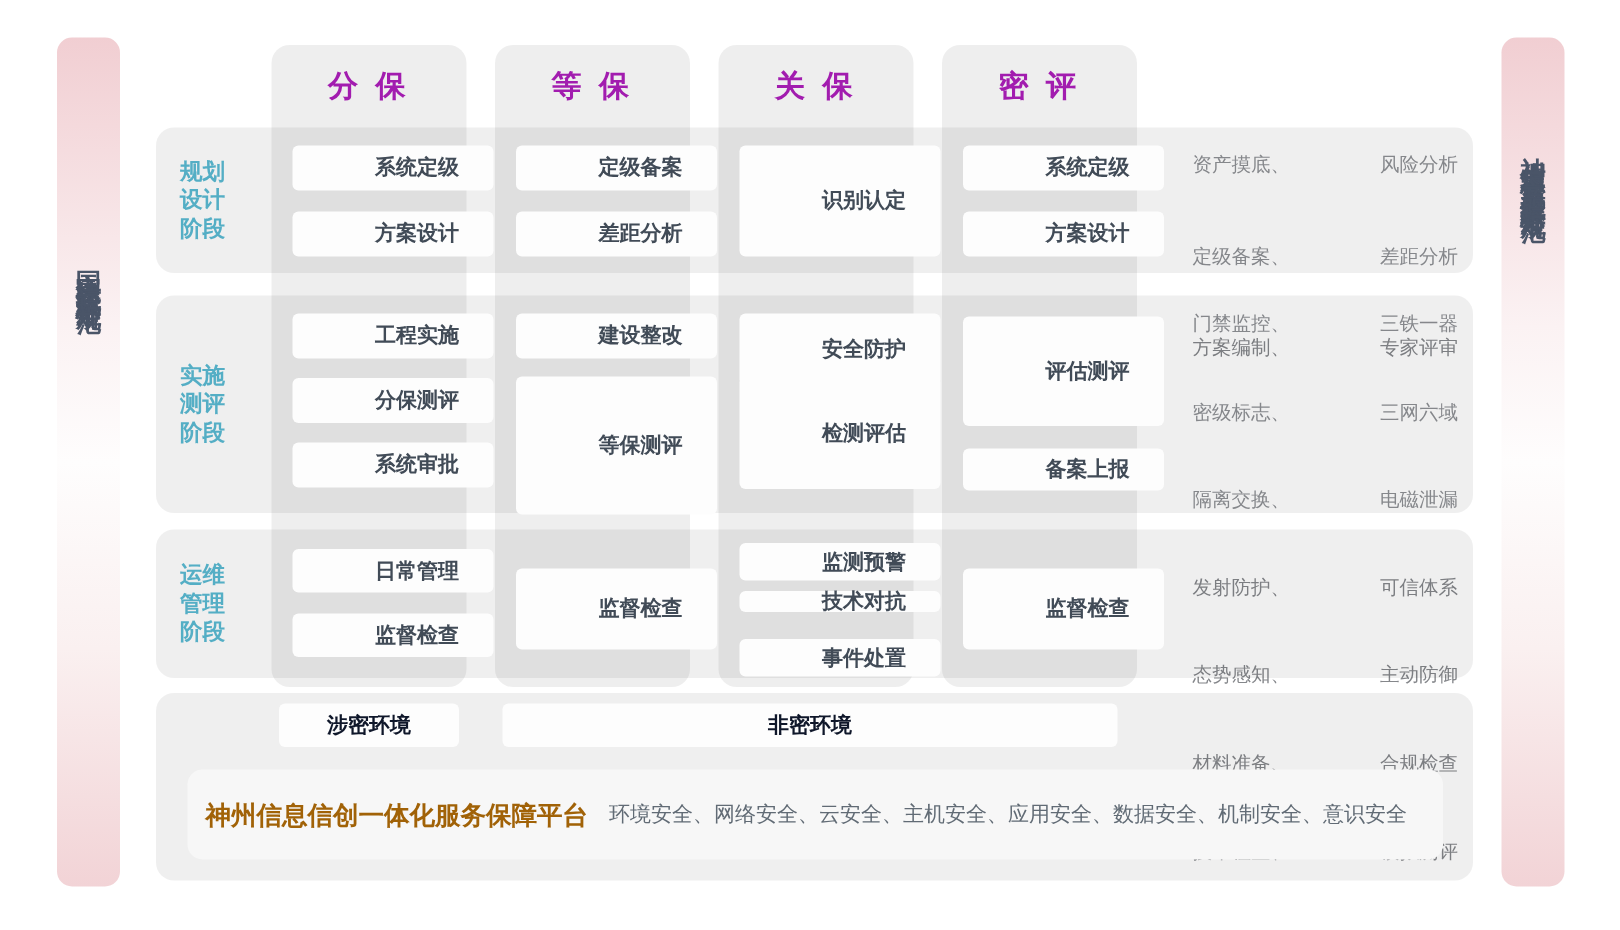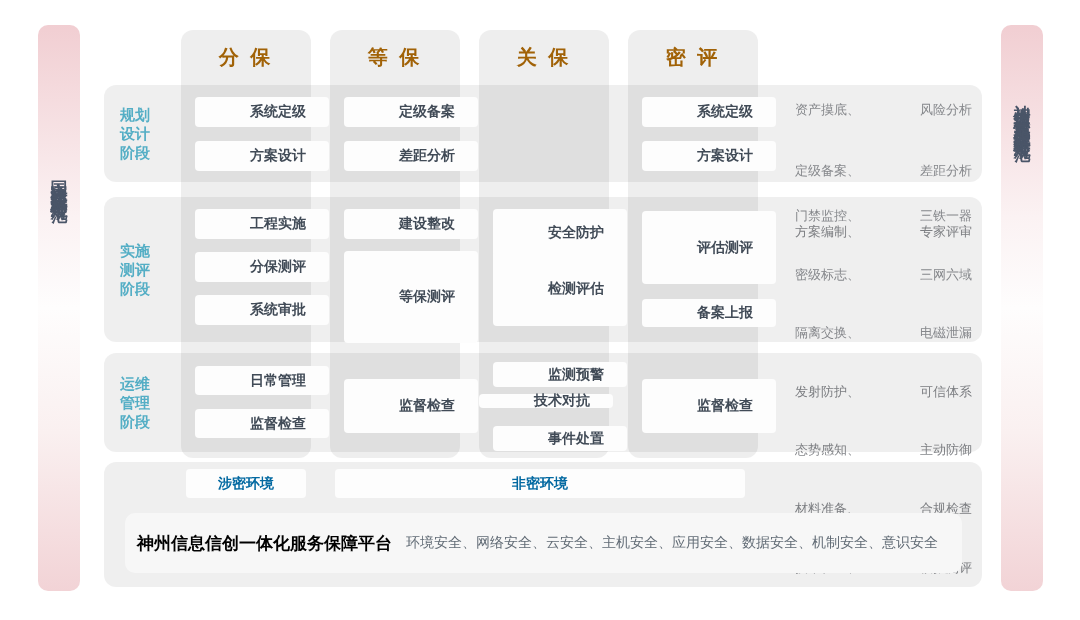--- a/index.html
+++ b/index.html
@@ -19,21 +19,21 @@
     writing-mode:vertical-rl;text-orientation:upright;
     font-size:17px;font-weight:600;color:#4a5568;letter-spacing:2.5px;line-height:1;
   }
   
   .strip{
     position:absolute;top:30px;width:130px;height:428px;border-radius:12px;
     background:rgba(0,0,0,0.068);
   }
   .col-header{
     height:55px;display:flex;align-items:center;justify-content:center;
-    font-size:20px;font-weight:700;color:#a16207;letter-spacing:3px;
+    font-size:20px;font-weight:700;color:#a21caf;letter-spacing:3px;
   }
   
   .band{
     position:absolute;left:104px;width:878px;border-radius:12px;
     background:rgba(0,0,0,0.062);
   }
   .row-label{
     position:absolute;left:16px;top:0;height:100%;width:56px;
     display:flex;flex-direction:column;justify-content:center;
     font-size:15px;font-weight:700;color:#54aec5;line-height:19px;
@@ -45,28 +45,28 @@
   }
   .notes{
     position:absolute;left:691px;display:grid;grid-template-columns:86px auto;
     font-size:13px;color:#85878b;gap:39px;
   }
   .notes span{display:block;}
   
   .env-box{
     position:absolute;height:29px;border-radius:4px;background:#fdfdfd;
     display:flex;align-items:center;justify-content:center;
-    font-size:14px;font-weight:600;color:#0369a1;
+    font-size:14px;font-weight:600;color:#0f172a;
   }
   .platform{
     position:absolute;left:21px;top:51px;width:837px;height:60px;border-radius:10px;
     background:#f7f7f7;display:flex;align-items:center;box-sizing:border-box;
     padding:0 12px;gap:14px;white-space:nowrap;
   }
-  .platform-title{font-size:17px;font-weight:700;color:#000000;}
+  .platform-title{font-size:17px;font-weight:700;color:#a16207;}
   .platform-items{font-size:14px;color:#616b75;}
 </style>
 </head>
 <body>
 
 <div class="stage">
 
   <div class="vbar vbar-left">
     <span>国家法律法规及标准规范</span>
   </div>
@@ -90,20 +90,21 @@
   <div class="band" style="top:85px;height:97px">
     <div class="row-label">
       <span>规划</span>
       <span>设计</span>
       <span>阶段</span>
     </div>
     <div class="cell" style="left:91px;top:12px;height:30px">系统定级</div>
     <div class="cell" style="left:91px;top:56px;height:30px">方案设计</div>
     <div class="cell" style="left:240px;top:12px;height:30px">定级备案</div>
     <div class="cell" style="left:240px;top:56px;height:30px">差距分析</div>
+    <div class="cell" style="left:389px;top:12px;height:74px">识别认定</div>
     <div class="cell" style="left:538px;top:12px;height:30px">系统定级</div>
     <div class="cell" style="left:538px;top:56px;height:30px">方案设计</div>
     <div class="notes" style="top:14px;line-height:22px">
       <span>资产摸底、</span>
         <span>风险分析</span>
       <span>定级备案、</span>
         <span>差距分析</span>
       <span>方案编制、</span>
         <span>专家评审</span>
     </div>
@@ -145,21 +146,21 @@
   <div class="band" style="top:353px;height:99px">
     <div class="row-label">
       <span>运维</span>
       <span>管理</span>
       <span>阶段</span>
     </div>
     <div class="cell" style="left:91px;top:13px;height:29px">日常管理</div>
     <div class="cell" style="left:91px;top:56px;height:29px">监督检查</div>
     <div class="cell" style="left:240px;top:26px;height:54px">监督检查</div>
     <div class="cell" style="left:389px;top:9px;height:25px">监测预警</div>
-    <div class="cell" style="left:375px;top:41px;height:14px">技术对抗</div>
+    <div class="cell" style="left:389px;top:41px;height:14px">技术对抗</div>
     <div class="cell" style="left:389px;top:73px;height:25px">事件处置</div>
     <div class="cell" style="left:538px;top:26px;height:54px">监督检查</div>
   </div>
 
   <div class="band" style="top:462px;height:125px">
     <div class="env-box" style="left:82px;top:7px;width:120px">涉密环境</div>
     <div class="env-box" style="left:231px;top:7px;width:410px">非密环境</div>
     <div class="platform">
       <span class="platform-title">神州信息信创一体化服务保障平台</span>
       <span class="platform-items">环境安全、网络安全、云安全、主机安全、应用安全、数据安全、机制安全、意识安全</span>

